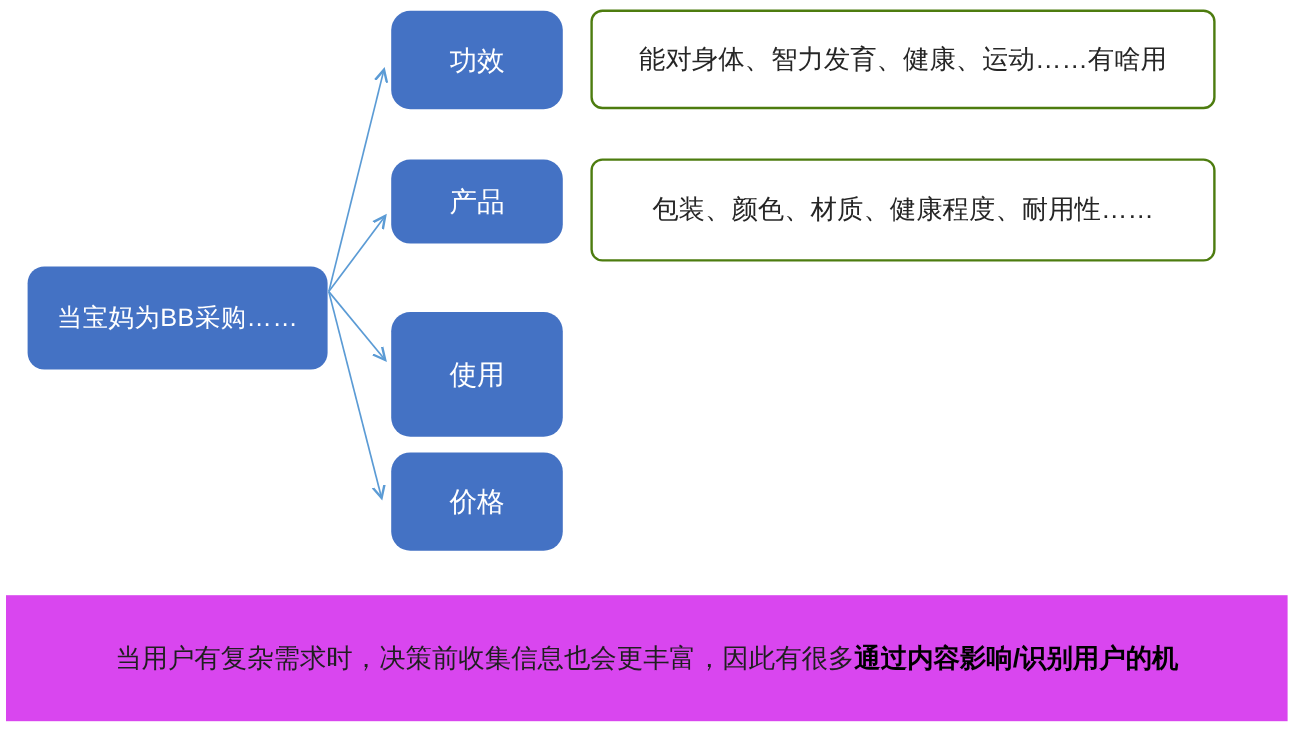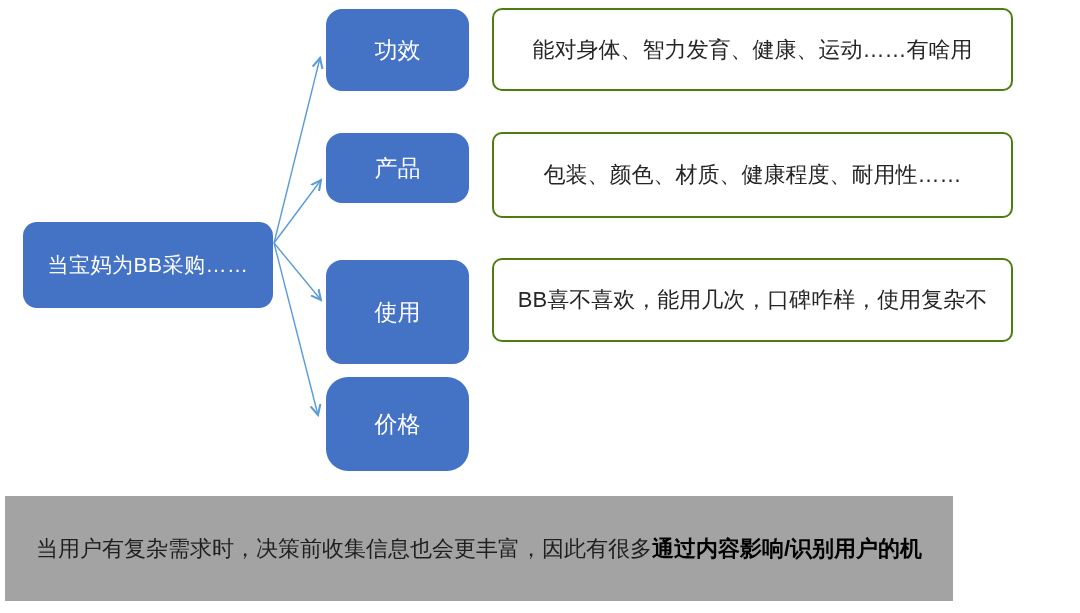--- a/index.html
+++ b/index.html
@@ -20,21 +20,21 @@
   .root-box{
     left:23px;top:201px;width:250px;height:86px;
     border-radius:14px;font-size:21px;letter-spacing:0.5px;margin-top:21px;
   }
   .cat{
     left:326px;width:143px;border-radius:16px;font-size:23px;
   }
   .cat0{top:9px;height:82px;}
   .cat1{top:133px;height:70px;}
   .cat2{top:260px;height:104px;}
-  .cat3{top:377px;height:94px;border-radius:22px;}
+  .cat3{top:377px;height:82px;}
   .detail{
     position:absolute;
     left:492px;width:521px;
     background:#ffffff;
     border:2px solid #4d7c0f;
     border-radius:10px;
     display:flex;align-items:center;justify-content:center;
     font-size:22px;color:#262626;
     text-align:center;
     box-sizing:border-box;
@@ -42,22 +42,22 @@
   .det0{top:8px;height:83px;}
   .det1{top:132px;height:86px;}
   .det2{top:258px;height:84px;}
   .det3{top:379px;height:84px;}
   .connectors{
     position:absolute;left:0;top:0;width:1080px;height:613px;
     pointer-events:none;
   }
   .footer{
     position:absolute;
-    left:5px;top:496px;width:948px;height:105px;
-    background:#a3a3a3;
+    left:5px;top:496px;width:1068px;height:105px;
+    background:#d946ef;
     display:flex;flex-direction:column;justify-content:center;align-items:center;
     font-size:22px;line-height:47px;color:#1f1f1f;
     text-align:right;
   }
   .footer b{font-weight:700;color:#000000;}
 </style>
 </head>
 <body>
 
 <div class="canvas">
@@ -88,23 +88,20 @@
   <div class="node cat cat1">
     <span>产品</span>
   </div>
   <div class="detail det1">
     <span>包装、颜色、材质、健康程度、耐用性……</span>
   </div>
 
   <div class="node cat cat2">
     <span>使用</span>
   </div>
-  <div class="detail det2">
-    <span>BB喜不喜欢，能用几次，口碑咋样，使用复杂不</span>
-  </div>
 
   <div class="node cat cat3">
     <span>价格</span>
   </div>
 
   <div class="footer">
     <div>
       <span>当用户有复杂需求时，决策前收集信息也会更丰富，因此有很多</span><b>通过内容影响/识别用户的机</b>
     </div>
   </div>

